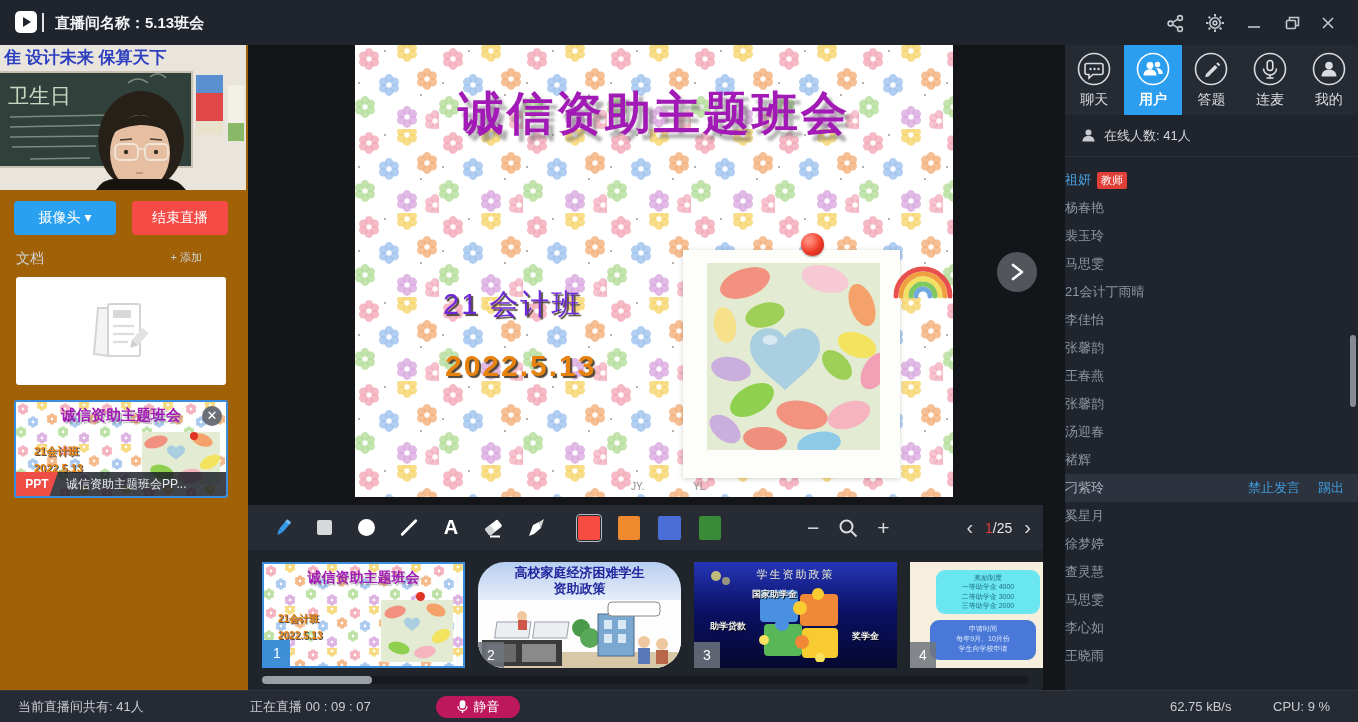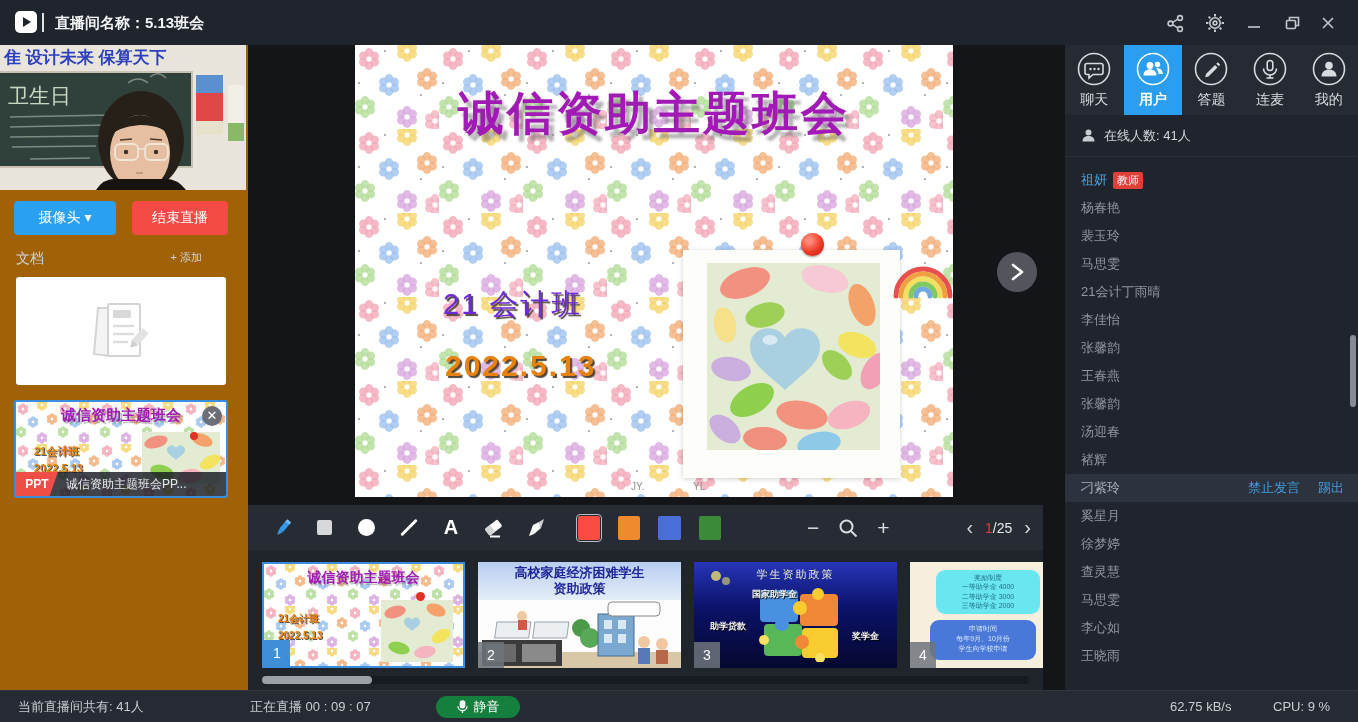--- a/index.html
+++ b/index.html
@@ -68,21 +68,21 @@
   .thumbs { position:absolute; left:14px; top:12px; width:781px; height:106px; display:flex; gap:13px; overflow:hidden; }
   .thumb { position:relative; width:203px; height:106px; flex:0 0 203px; background:#fff; overflow:hidden; cursor:pointer; }
   .thumb.sel { border:2px solid #3b8de0; }
   .tnum { position:absolute; left:0; bottom:0; width:26px; height:26px; display:flex; align-items:center; justify-content:center; font-size:14px; color:#fff; background:rgba(110,116,124,.85); }
   .thumb.sel .tnum { background:#3f8fd6; }
   .t1-title { position:absolute; top:5px; width:100%; text-align:center; font-size:14px; font-weight:bold; color:#a21ab5; text-shadow:1px 2px 1px rgba(120,120,120,.5); white-space:nowrap; }
   .t1-l1 { position:absolute; left:14px; top:48px; font-size:10px; font-weight:bold; color:#e8820e; text-shadow:1px 1px 0 #555; }
   .t1-l2 { position:absolute; left:14px; top:66px; font-size:10px; font-weight:bold; color:#e8820e; text-shadow:1px 1px 0 #555; }
   .t1-pic { position:absolute; right:10px; top:36px; width:72px; height:62px; background:#fdfdfb; }
   .t1-pin { position:absolute; right:38px; top:28px; width:9px; height:9px; border-radius:50%; background:#e03326; }
-  .thumb2 { background:linear-gradient(180deg,#b7cdf0 0%,#e8f0fa 38%,#ffffff 55%); }
+  .thumb2 { background:linear-gradient(180deg,#b7cdf0 0%,#e8f0fa 38%,#ffffff 55%);border-radius:27px; }
   .t2-title { position:absolute; top:3px; width:100%; text-align:center; font-size:13px; font-weight:bold; color:#20269c; line-height:1.25; }
   .thumb3 { background:linear-gradient(180deg,#2636b8 0%,#0a1166 45%,#05082e 100%); }
   .t3-title { position:absolute; top:5px; width:100%; text-align:center; font-size:11px; color:#e9e9cf; letter-spacing:2px; }
   .t3-lab { position:absolute; font-size:9px; font-weight:bold; color:#f2f2f2; text-shadow:1px 1px 1px #000; white-space:nowrap; }
   .thumb4 { background:#f7efdd; }
   .t4-cyan { position:absolute; left:26px; top:8px; width:104px; height:44px; background:#69e6ef; border-radius:9px; padding-top:3px; text-align:center; font-size:7px; color:#1f6f8e; line-height:1.35; }
   .t4-blue { position:absolute; left:20px; top:58px; width:106px; height:40px; background:#4a78d8; border-radius:9px; padding-top:4px; text-align:center; font-size:7px; color:#dbe8fb; line-height:1.4; }
   .htrack { position:absolute; left:14px; top:126px; width:767px; height:8px; background:#171a20; border-radius:4px; }
   .hthumb { position:absolute; left:0; top:0; width:110px; height:8px; background:#9aa0a6; border-radius:4px; cursor:pointer; }
 
@@ -91,33 +91,33 @@
   .tabs { position:absolute; left:0; top:0; width:293px; height:70px; display:flex; background:#252a33; }
   .tab { flex:1; display:flex; flex-direction:column; align-items:center; justify-content:center; gap:4px; cursor:pointer; }
   .tab .lbl { font-size:14px; color:#d8dbdf; }
   .tab.active { background:#2b9ef0; }
   .tab.active .lbl { color:#fff; font-weight:bold; }
   .tab svg { stroke:#d8dbdf; fill:none; stroke-width:1.6; }
   .tab.active svg { stroke:#ffffff; }
   .online-row { position:absolute; left:0; top:70px; width:293px; height:42px; display:flex; align-items:center; padding-left:16px; gap:8px; border-bottom:1px solid #2a2f38; background:#20242c; }
   .online-txt { font-size:13px; color:#d4d7dc; }
   .user-list { position:absolute; left:0; top:113px; width:293px; height:532px; overflow:hidden; }
-  .user-row { position:relative; height:28px; display:flex; align-items:center; padding-left:16px; font-size:13px; color:#9096a0; cursor:pointer; }
+  .user-row { position:relative; height:28px; display:flex; align-items:center; font-size:13px; color:#9096a0; cursor:pointer; }
   .user-row.teacher .uname { color:#4aa3e0; }
   .tbadge { margin-left:6px; background:#e04038; color:#fff; font-size:11px; padding:1px 4px; border-radius:2px; }
   .user-row.hovered { background:#2d333e; color:#aab0b9; }
   .uactions { position:absolute; right:14px; display:flex; gap:18px; }
   .uactions span { color:#3f9fe0; font-size:13px; cursor:pointer; }
   .vthumb { position:absolute; right:2px; top:290px; width:6px; height:72px; background:#858a93; border-radius:3px; cursor:pointer; }
 
   
   .statusbar { position:absolute; left:0; top:690px; width:1358px; height:32px; background:#262b33; border-top:1px solid #32363f; font-size:13px; color:#c9ccd2; }
   .sb-left { position:absolute; left:18px; line-height:31px; }
   .sb-live { position:absolute; left:250px; line-height:31px; }
-  .mute-btn { position:absolute; left:436px; top:5px; width:84px; height:22px; border-radius:11px; background:#15803d; color:#fff; display:flex; align-items:center; justify-content:center; gap:6px; font-size:13px; cursor:pointer; }
+  .mute-btn { position:absolute; left:436px; top:5px; width:84px; height:22px; border-radius:11px; background:#be185d; color:#fff; display:flex; align-items:center; justify-content:center; gap:6px; font-size:13px; cursor:pointer; }
   .sb-net { position:absolute; left:1170px; line-height:31px; }
   .sb-cpu { position:absolute; left:1273px; line-height:31px; }
 </style>
 </head>
 <body>
 
 <div id="app">
 
   <div class="titlebar">
     <div class="logo">

